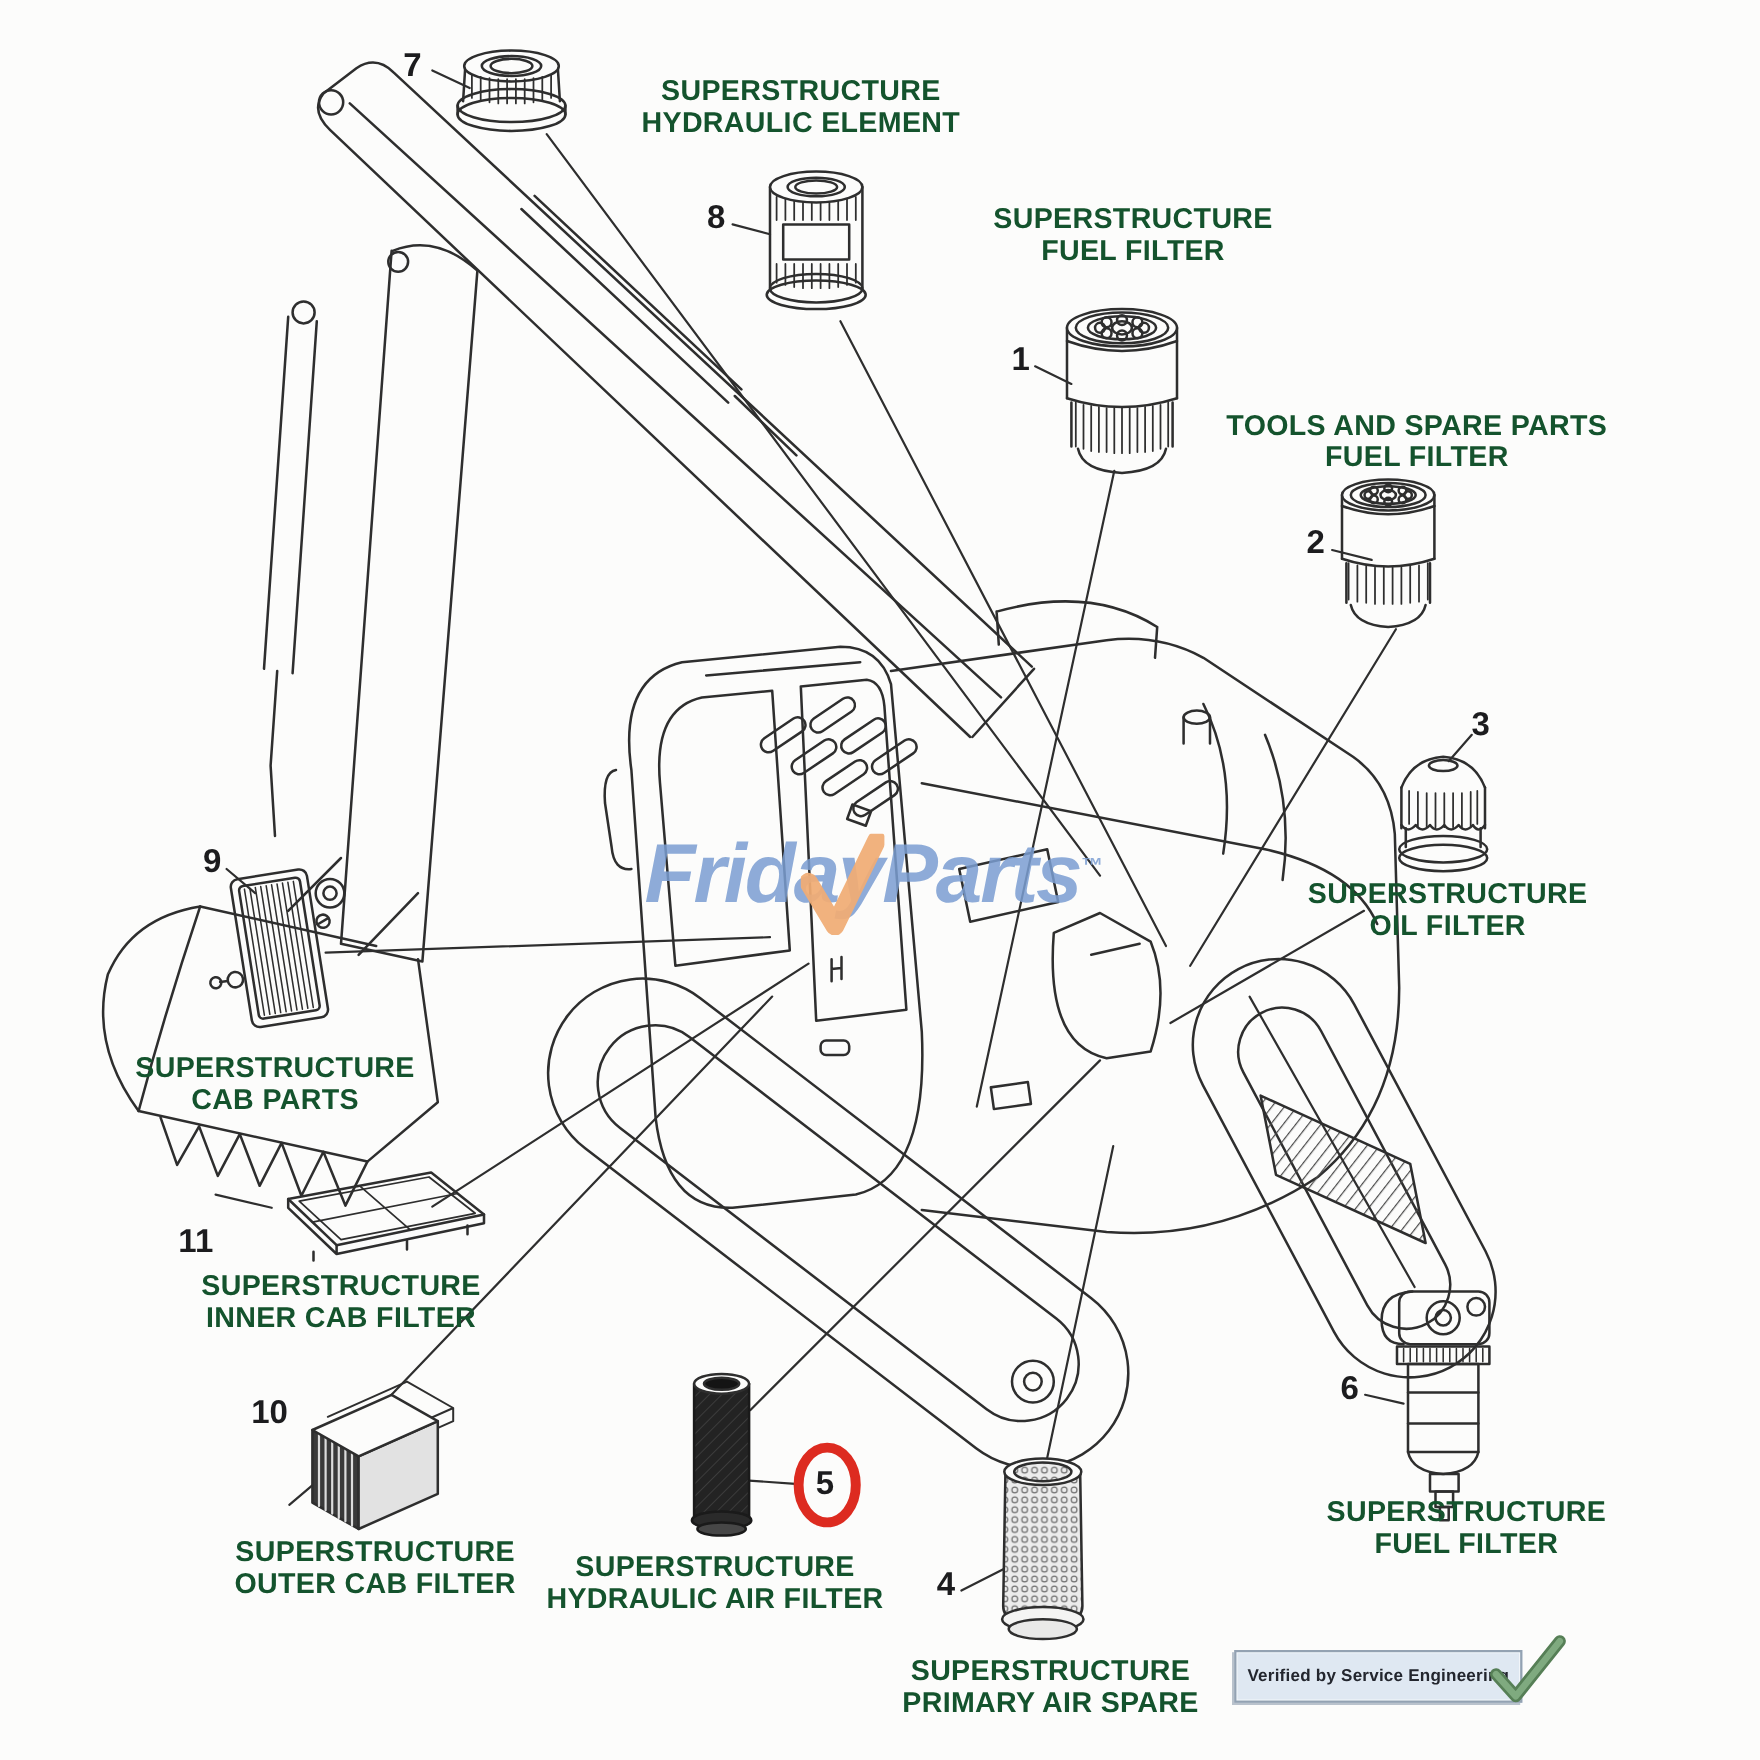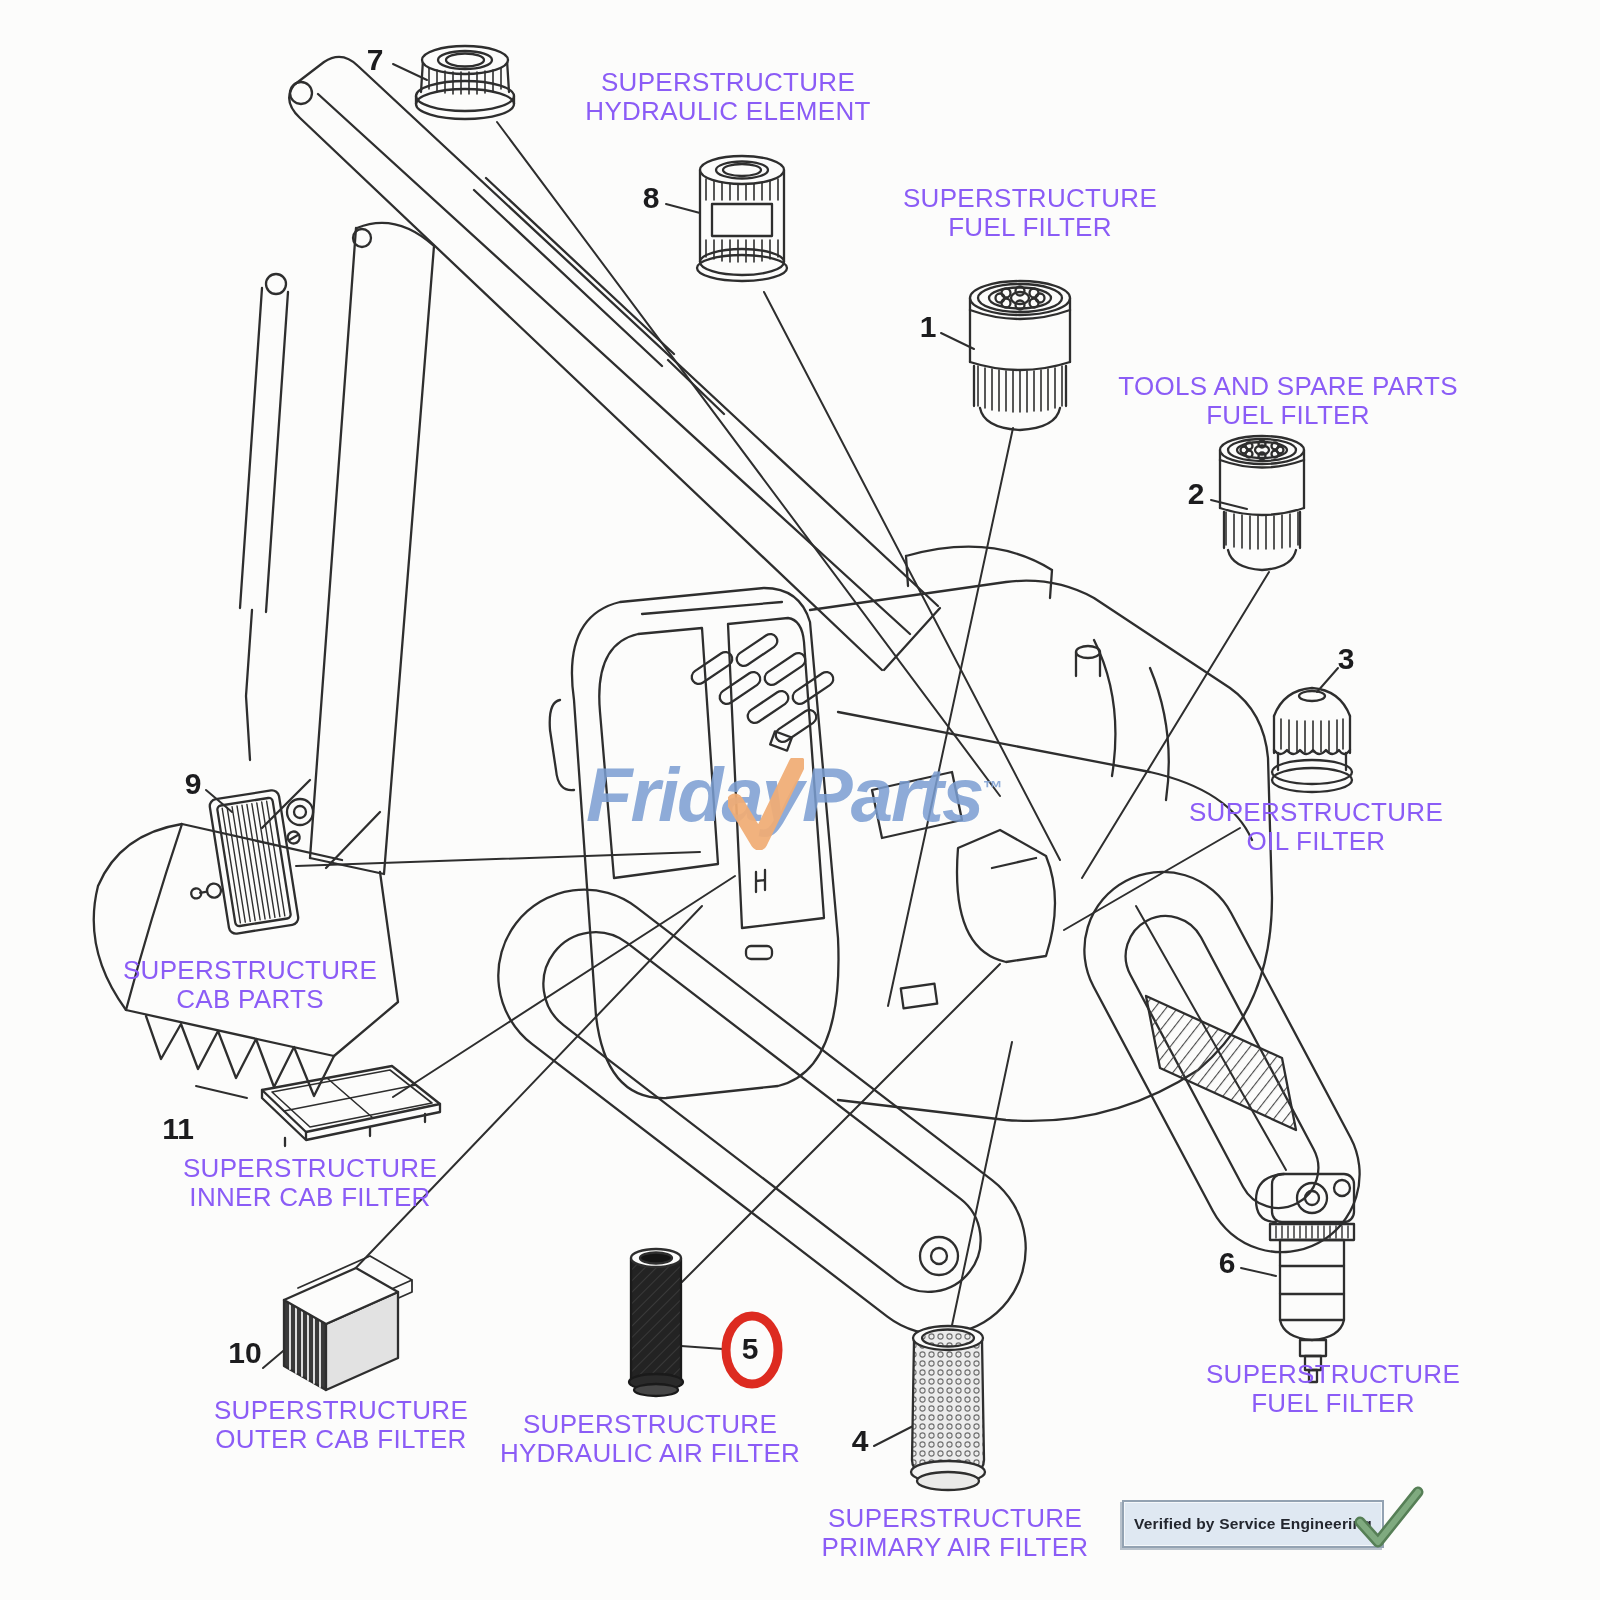--- a/index.html
+++ b/index.html
@@ -7,21 +7,21 @@
     position:relative;width:1600px;height:1600px;overflow:hidden;
     background:#fcfcfb;
     font-family:"Liberation Sans","DejaVu Sans",sans-serif;
   }
   svg.art{position:absolute;left:0;top:0;width:1600px;height:1600px;}
   .lineart{stroke:var(--line-art,#2e2e2e);fill:none;stroke-width:2.3;stroke-linecap:round;stroke-linejoin:round;}
   .leaders{stroke:var(--line-art,#2e2e2e);fill:none;stroke-width:2;stroke-linecap:round;}
   .redring{stroke:var(--red-circle,#dd2b20);fill:none;}
   .plabel{
     position:absolute;transform:translateX(-50%);text-align:center;white-space:nowrap;
-    font-weight:normal;font-size:26px;line-height:29px;letter-spacing:.3px;color:#8b5cf6;z-index:5;
+    font-weight:bold;font-size:26px;line-height:29px;letter-spacing:.3px;color:#14532d;z-index:5;
   }
   .pnum{
     position:absolute;transform:translate(-50%,-50%);font-weight:bold;font-size:30px;color:#1c1c1e;z-index:5;
   }
   .wm{
     position:absolute;left:586px;top:750px;z-index:3;
     font-size:76px;font-style:italic;font-weight:bold;letter-spacing:-2px;
     color:var(--watermark-blue,#7b9ed2);opacity:.85;line-height:76px;
   }
   .wm sup{font-size:20px;letter-spacing:0;}
@@ -319,37 +319,37 @@
   <div class="plabel" style="left:341px;top:1396px">
     <div>SUPERSTRUCTURE</div>
     <div>OUTER CAB FILTER</div>
   </div>
   <div class="plabel" style="left:650px;top:1410px">
     <div>SUPERSTRUCTURE</div>
     <div>HYDRAULIC AIR FILTER</div>
   </div>
   <div class="plabel" style="left:955px;top:1504px">
     <div>SUPERSTRUCTURE</div>
-    <div>PRIMARY AIR FILTER</div>
+    <div>PRIMARY AIR SPARE</div>
   </div>
   <div class="plabel" style="left:1333px;top:1360px">
     <div>SUPERSTRUCTURE</div>
     <div>FUEL FILTER</div>
   </div>
 
   <div class="pnum" style="left:928px;top:327px">1</div>
   <div class="pnum" style="left:1196px;top:494px">2</div>
   <div class="pnum" style="left:1346px;top:659px">3</div>
   <div class="pnum" style="left:860px;top:1441px">4</div>
   <div class="pnum" style="left:750px;top:1349px">5</div>
   <div class="pnum" style="left:1227px;top:1263px">6</div>
   <div class="pnum" style="left:375px;top:60px">7</div>
   <div class="pnum" style="left:651px;top:198px">8</div>
   <div class="pnum" style="left:193px;top:784px">9</div>
-  <div class="pnum" style="left:245px;top:1353px">10</div>
+  <div class="pnum" style="left:245px;top:1285px">10</div>
   <div class="pnum" style="left:178px;top:1129px">11</div>
 
   <div class="badge">
     <span>Verified by Service Engineering</span>
   </div>
   <svg class="badgecheck" viewBox="0 0 74 64">
     <polyline points="8,36 26,56 66,6" fill="none" stroke="#567f56" stroke-width="11" stroke-linecap="round" stroke-linejoin="round"></polyline>
     <polyline points="8,36 26,56 66,6" fill="none" stroke="var(--check-green,#7faa7f)" stroke-width="6" stroke-linecap="round" stroke-linejoin="round"></polyline>
   </svg>
 

